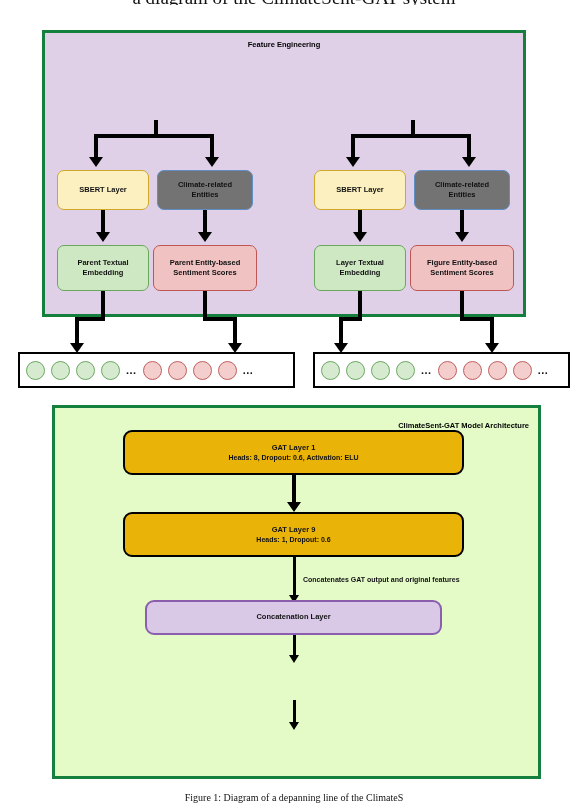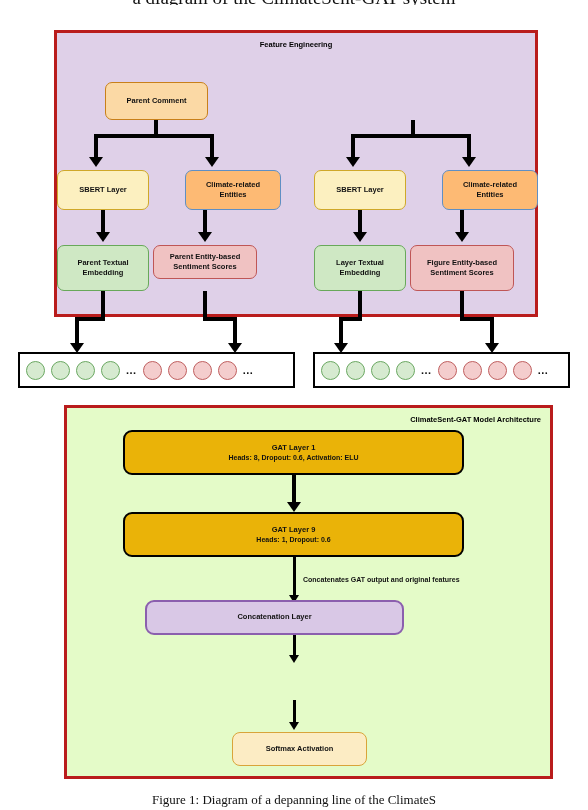--- a/index.html
+++ b/index.html
@@ -17,49 +17,48 @@
     position: absolute; left: 0; top: -13px; width: 588px;
     text-align: center;
     font-family: "Liberation Serif", serif;
     font-size: 19px; color: #111;
     white-space: nowrap; overflow: hidden; height: 18px;
   }
 
   
   .panel {
     position: absolute;
-    border: 3px solid #b91c1c;
-    margin-left: 12px;
+    border: 3px solid #15803d;
   }
   #feature-panel { left: 42px; top: 30px; width: 484px; height: 287px; background: #dfd0e8; }
   #model-panel   { left: 52px; top: 405px; width: 489px; height: 374px; background: #e4fbc8; }
 
   .panel-title {
     position: absolute; font-size: 7.5px; font-weight: bold; color: #000;
     white-space: nowrap;
   }
   #feature-panel .panel-title { left: 0; right: 0; top: 7px; text-align: center; }
-  #model-panel   .panel-title { right: 9px; top: 7px; text-align: right; }
+  #model-panel   .panel-title { right: 9px; top: 13px; text-align: right; }
 
   
   .node {
     position: absolute;
     border-radius: 7px;
     display: flex; align-items: center; justify-content: center;
     text-align: center;
     font-size: 7.5px; font-weight: bold; color: #111;
     line-height: 1.35;
     padding: 2px 3px;
     border-width: 1.6px; border-style: solid;
   }
   .node .sub { font-size: 7px; font-weight: bold; display:block; }
 
   .n-orange { background:#fbd9a5; border-color:#c8801a; }
   .n-yellow { background:#fcf0c0; border-color:#cfa829; }
-  .n-blue   { background:#fdba74; border-color:#5f8fc4;margin-left:28px; }
+  .n-blue   { background:#737373; border-color:#5f8fc4; }
   .n-green  { background:#cfe8c4; border-color:#68a85a; }
   .n-red    { background:#f0c2c2; border-color:#bf5656; }
   .n-pink   { background:#eab308; border-color:#000; border-width:2.4px; border-radius:9px; }
   .n-purple { background:#d9c8e6; border-color:#8b5fae; border-width:2.2px; border-radius:9px; }
   .n-softmax{ background:#fcecc4; border-color:#d9a43a; border-width:1.8px; border-radius:8px; }
 
   
   .dotbox {
     position: absolute;
     background: #fff;
@@ -96,38 +95,35 @@
   .edge-label {
     position:absolute; font-size:7px; font-weight:bold; color:#111;
     white-space:nowrap;
   }
 
   
   .caption {
     position:absolute; left:0; top:792px; width:588px;
     text-align:center;
     font-family:"Liberation Serif", serif;
-    font-size:13px; color:#111;
+    font-size:10px; color:#111;
     white-space:nowrap; overflow:hidden; height:18px;
   }
 </style>
 </head>
 <body>
 
 <div id="page">
 
   <div class="top-title">a diagram of the ClimateSent-GAT system</div>
 
   <div class="panel" id="feature-panel">
     <div class="panel-title">Feature Engineering</div>
   </div>
 
-  <div class="node n-orange" style="left:105px; top:82px; width:103px; height:38px;">
-    <span>Parent Comment</span>
-  </div>
 
 
   <div class="vline" style="left:154px; top:120px; height:16px;"></div>
   <div class="hline" style="left:94px; top:134px; width:120px;"></div>
   <div class="vline" style="left:94px; top:134px; height:25px;"></div>
   <div class="arrowhead" style="left:89px; top:157px;"></div>
   <div class="vline" style="left:210px; top:134px; height:25px;"></div>
   <div class="arrowhead" style="left:205px; top:157px;"></div>
 
   <div class="vline" style="left:411px; top:120px; height:16px;"></div>
@@ -171,21 +167,21 @@
   <div class="vline" style="left:460px; top:210px; height:24px;"></div>
   <div class="arrowhead" style="left:455px; top:232px;"></div>
 
   <div class="node n-green" style="left:57px; top:245px; width:92px; height:46px;">
     <span>
       <span>Parent Textual</span><br>
       <span>Embedding</span>
     </span>
   </div>
 
-  <div class="node n-red" style="left:153px; top:245px; width:104px; height:34px;">
+  <div class="node n-red" style="left:153px; top:245px; width:104px; height:46px;">
     <span>
       <span>Parent Entity-based</span><br>
       <span>Sentiment Scores</span>
     </span>
   </div>
 
   <div class="node n-green" style="left:314px; top:245px; width:92px; height:46px;">
     <span>
       <span>Layer Textual</span><br>
       <span>Embedding</span>
@@ -262,30 +258,27 @@
     <span>
       <span>GAT Layer 9</span><br>
       <span class="sub">Heads: 1, Dropout: 0.6</span>
     </span>
   </div>
 
   <div class="vline thin" style="left:293px; top:557px; height:43px;"></div>
   <div class="arrowhead thin" style="left:289px; top:595px;"></div>
   <div class="edge-label" style="left:303px; top:576px;">Concatenates GAT output and original features</div>
 
-  <div class="node n-purple" style="left:145px; top:600px; width:259px; height:35px;">
+  <div class="node n-purple" style="left:145px; top:600px; width:297px; height:35px;">
     <span>Concatenation Layer</span>
   </div>
 
   <div class="vline thin" style="left:293px; top:635px; height:25px;"></div>
   <div class="arrowhead thin" style="left:289px; top:655px;"></div>
 
 
   <div class="vline thin" style="left:293px; top:700px; height:27px;"></div>
   <div class="arrowhead thin" style="left:289px; top:722px;"></div>
 
-  <div class="node n-softmax" style="left:232px; top:732px; width:135px; height:34px;">
-    <span>Softmax Activation</span>
-  </div>
 
   <div class="caption">Figure 1: Diagram of a depanning line of the ClimateS</div>
 
 </div>
 
 </body></html>

